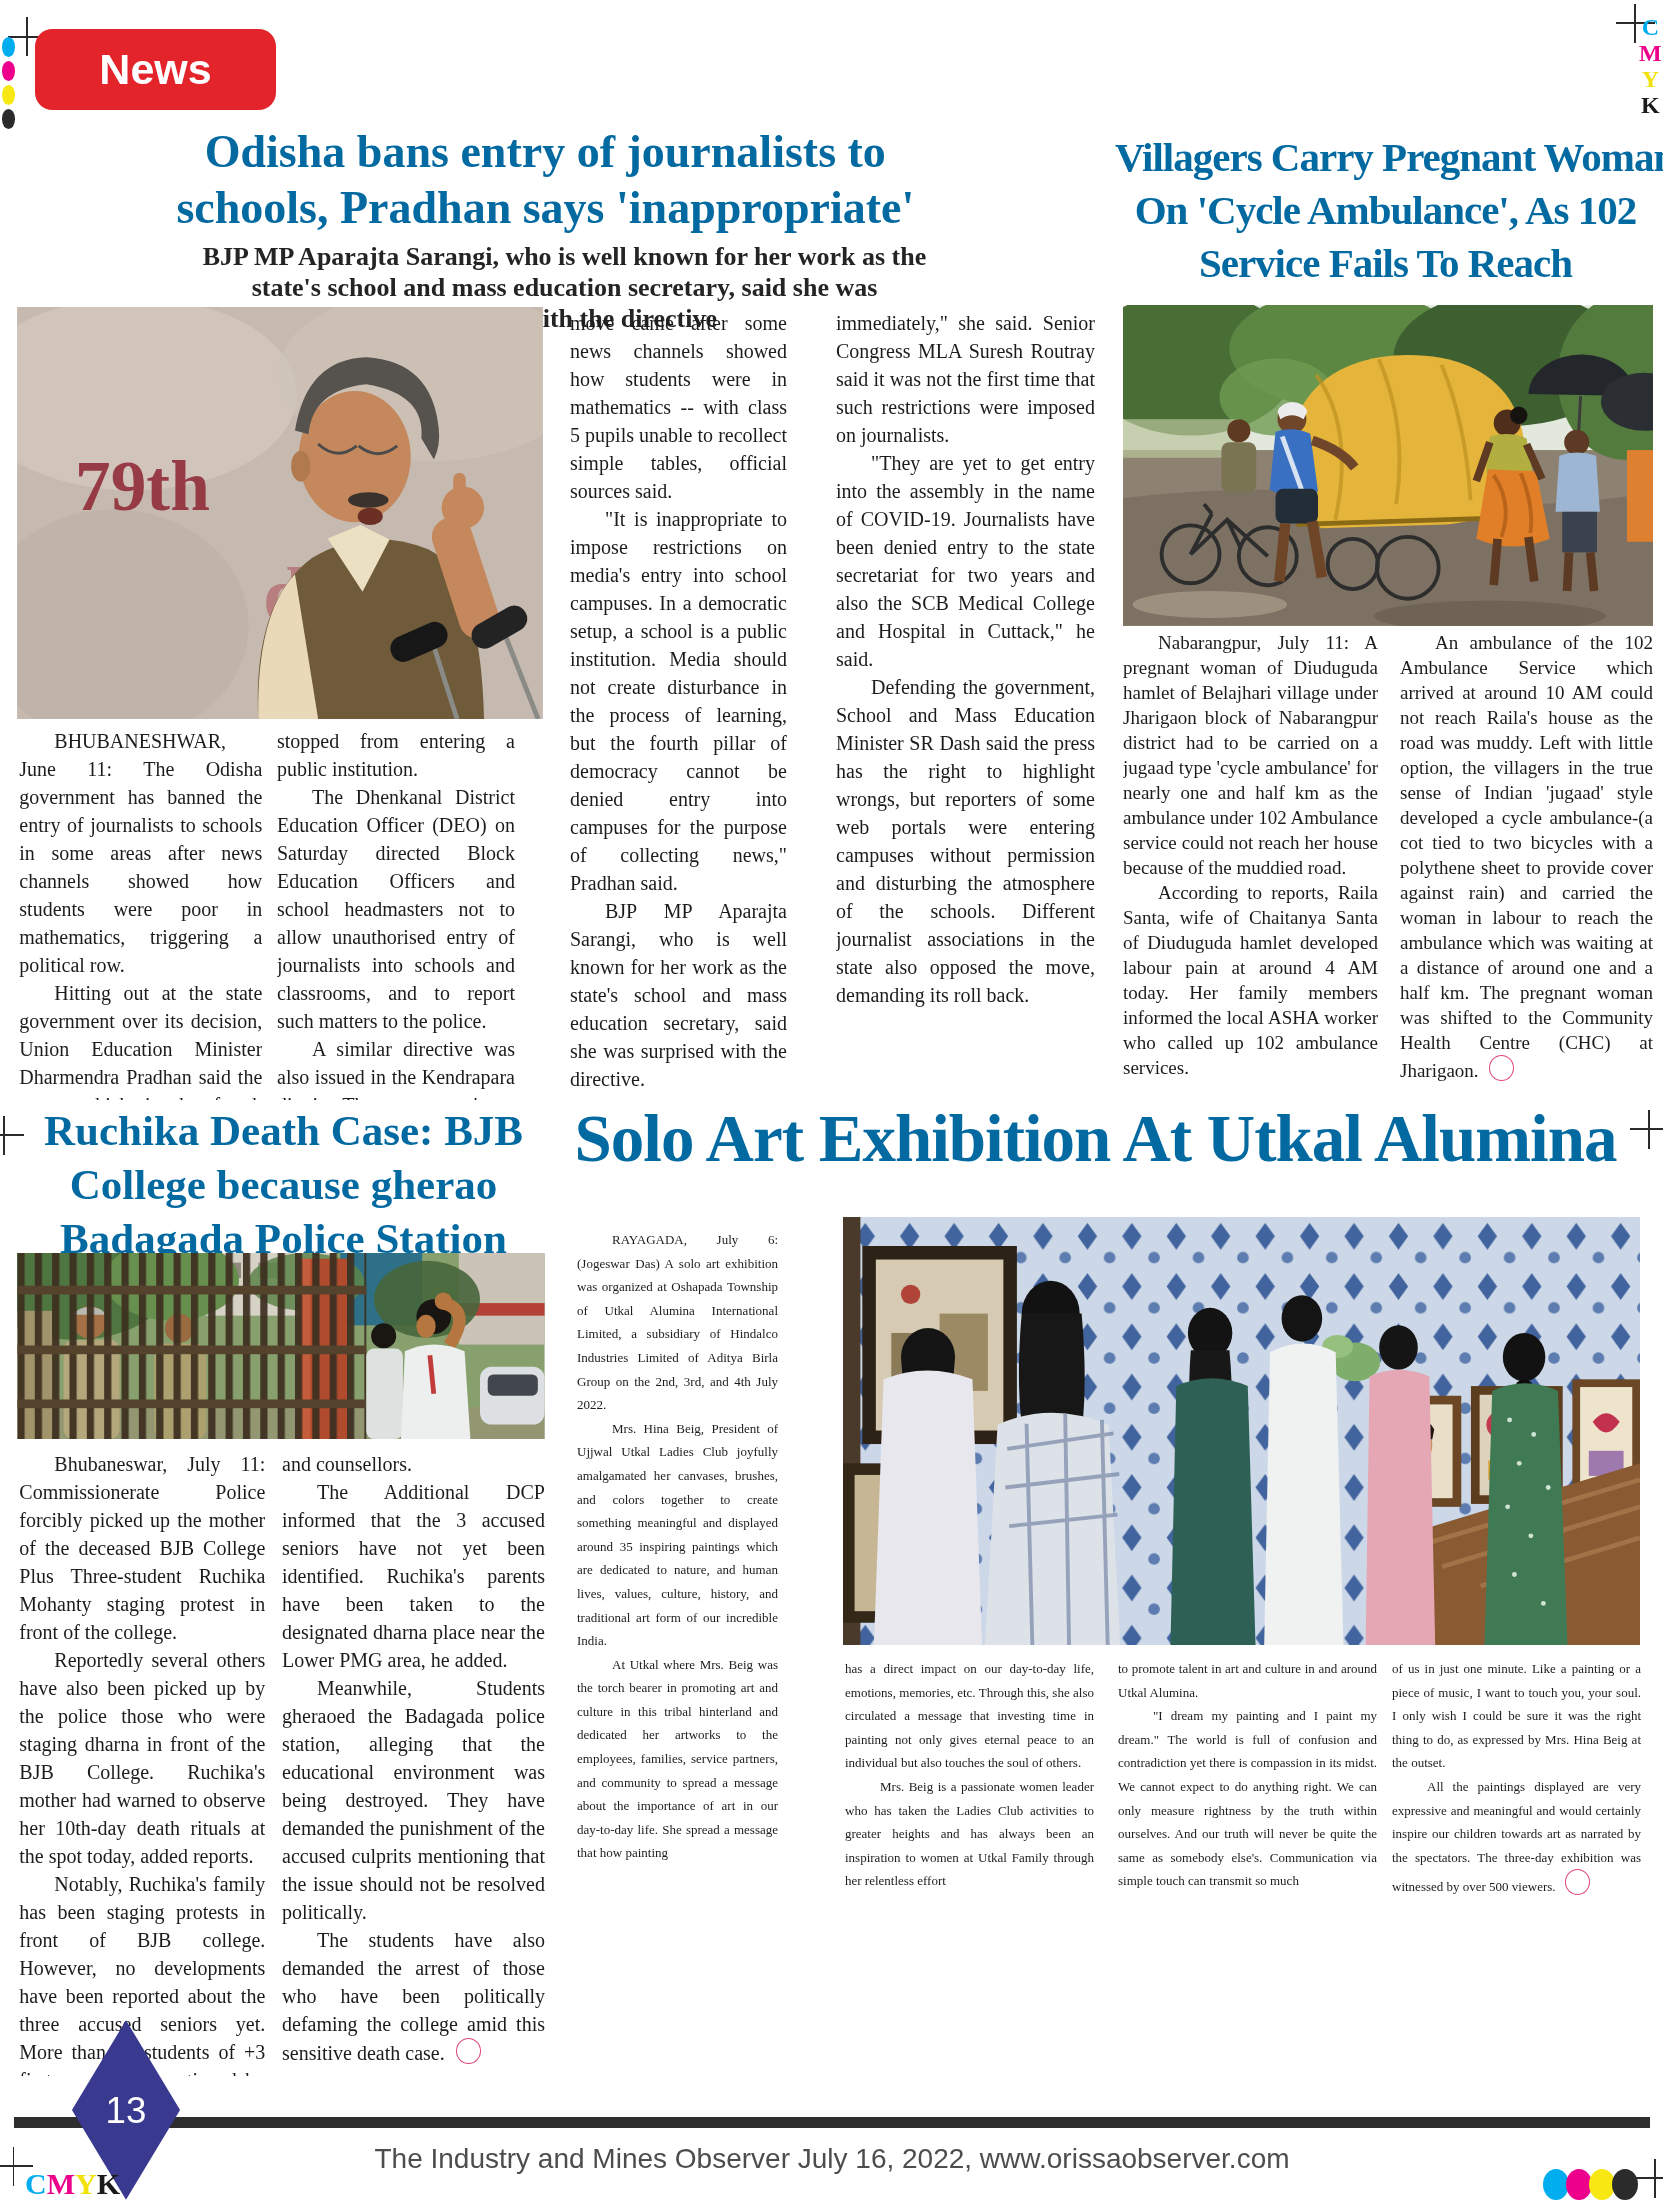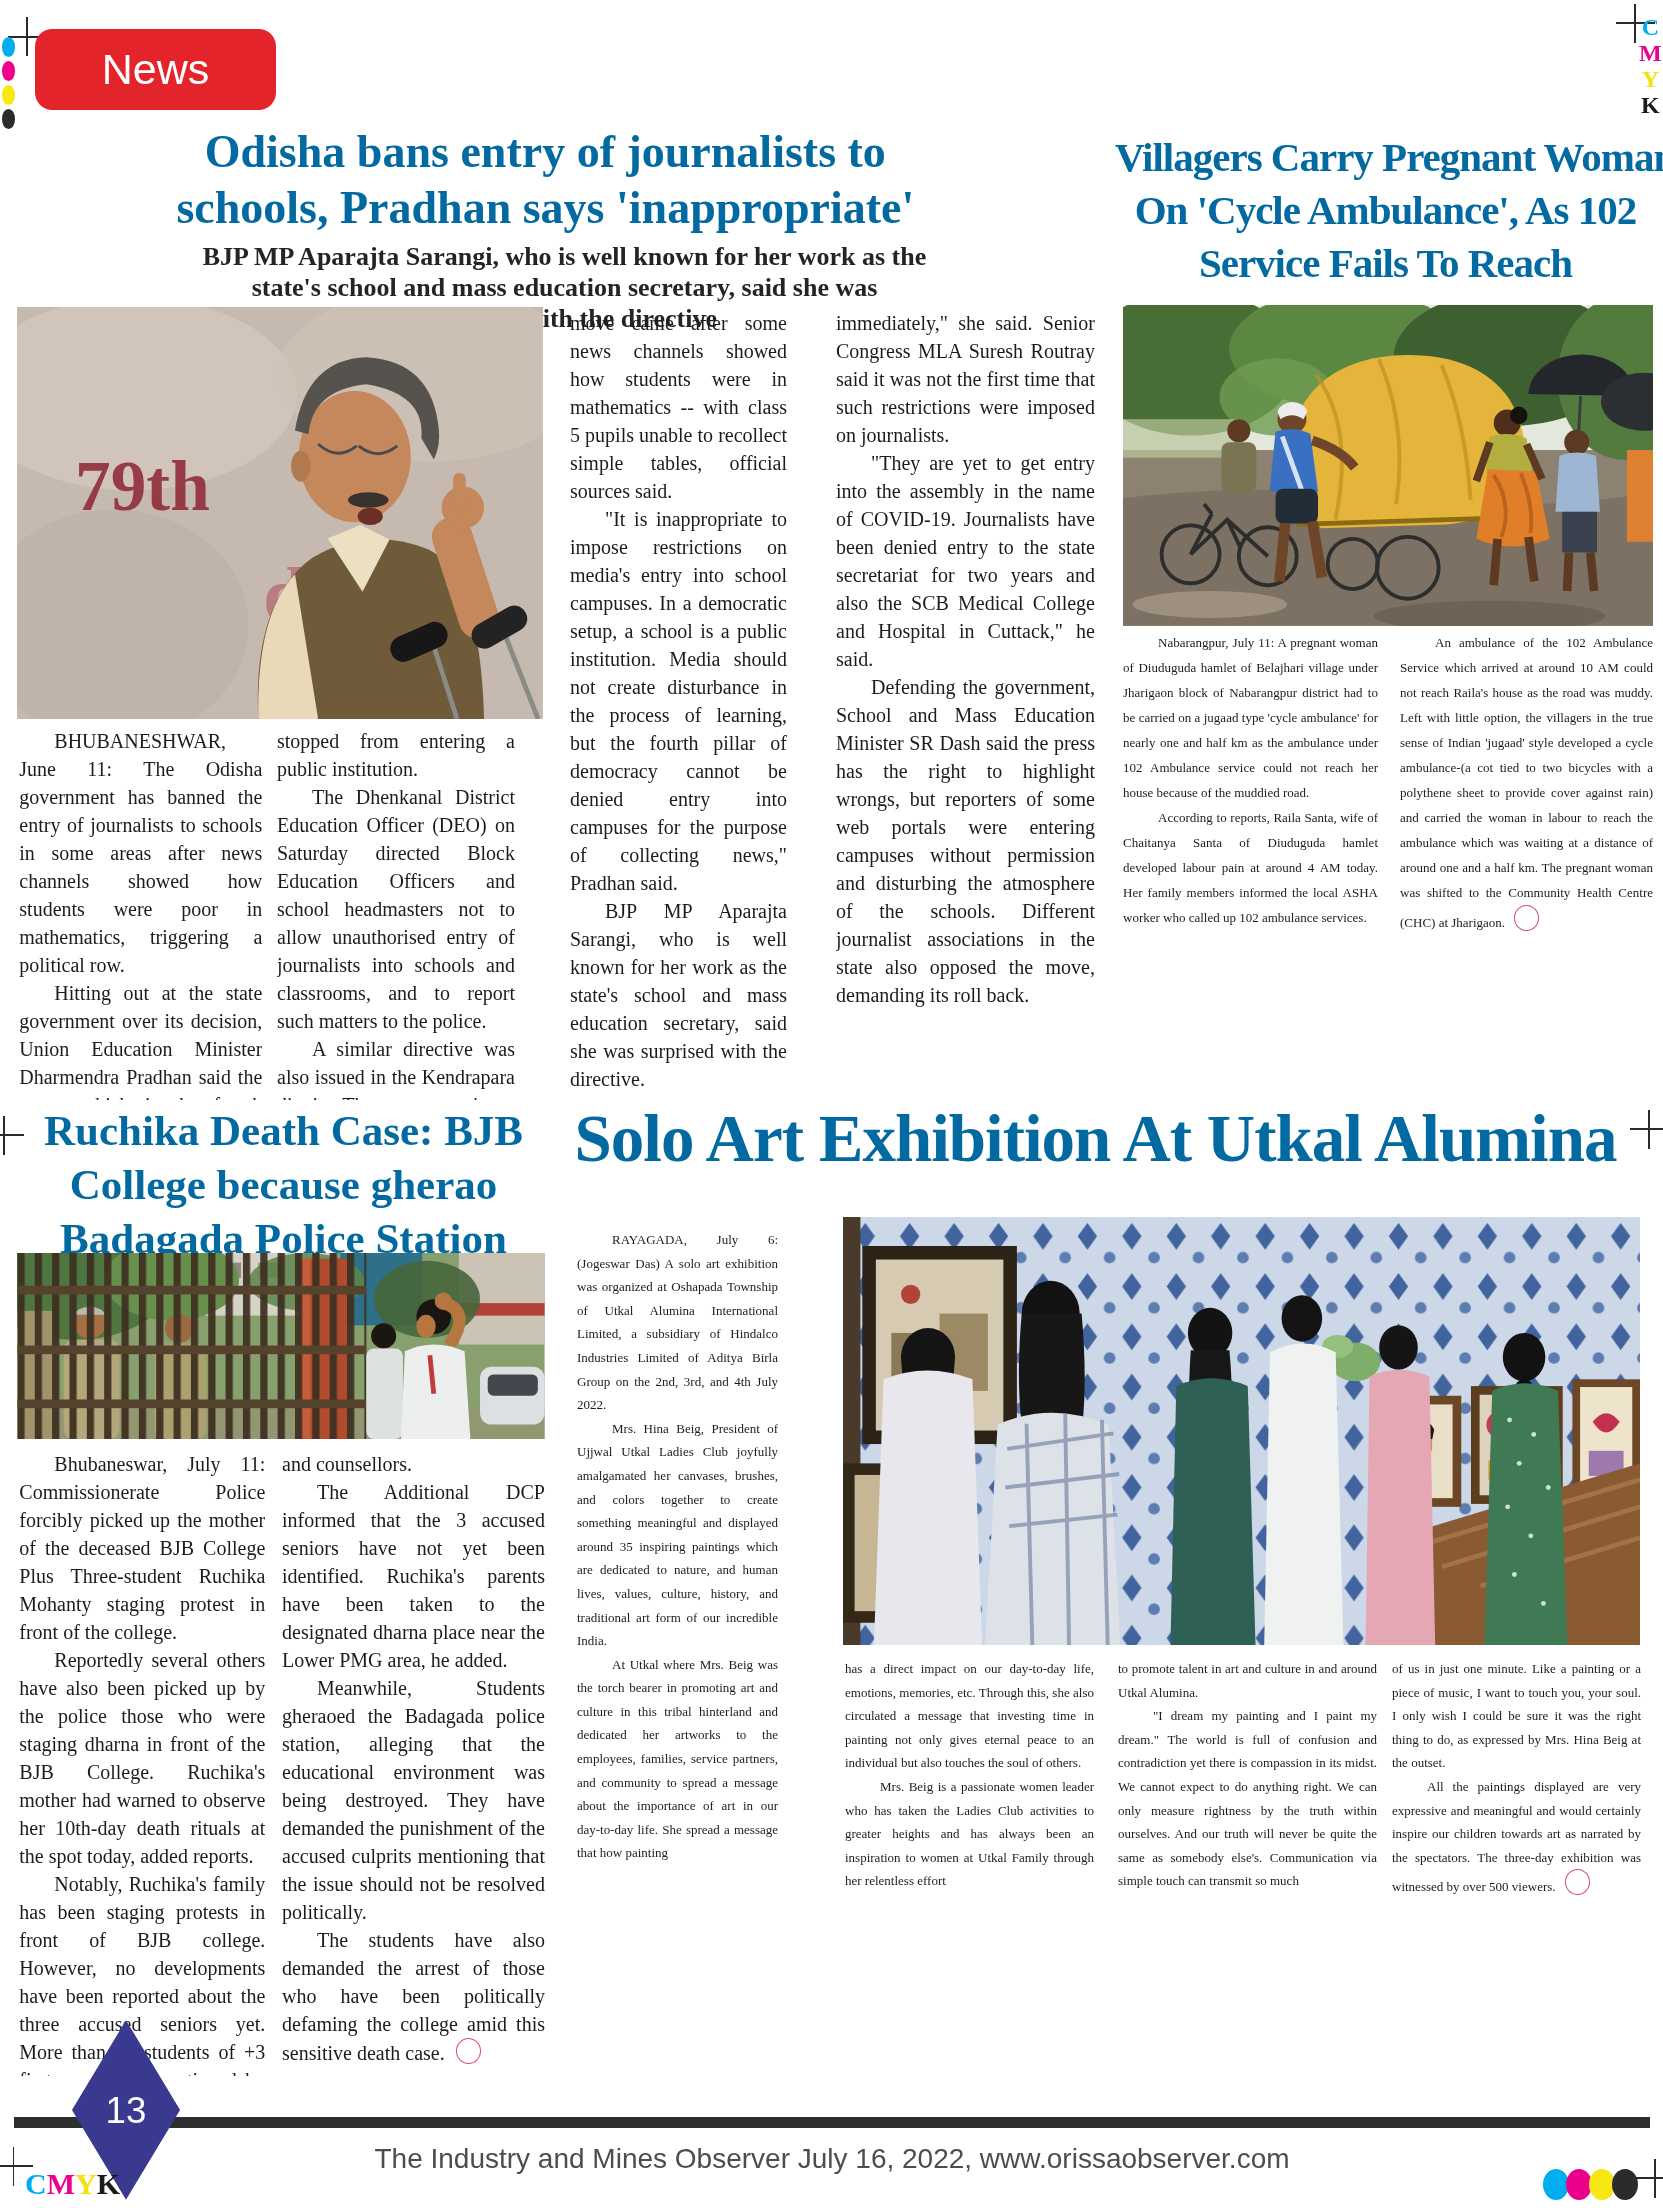--- a/index.html
+++ b/index.html
@@ -14,36 +14,36 @@
   .dotcol{position:absolute;left:1.9px;top:37px;}
   .dotcol b{display:block;width:13.5px;height:20px;border-radius:50%;margin-bottom:3.9px;}
   .d-c{background:#00aeef;} .d-m{background:#ec008c;} .d-y{background:#f7e814;} .d-k{background:#2b2b2b;}
   
   .cmyk-v{position:absolute;left:1639px;top:13.5px;font-weight:bold;font-size:24px;line-height:26px;text-align:center;}
   .cmyk-v span{display:block;}
   .l-c{color:#00aeef;} .l-m{color:#ec008c;} .l-y{color:#f2e20c;} .l-k{color:#1a1a1a;}
   
   .badge{position:absolute;left:35px;top:29px;width:241px;height:81px;background:#e3242b;border-radius:17.4px;
          display:flex;align-items:center;justify-content:center;}
-  .badge span{color:#fff;font-family:"Liberation Sans",sans-serif;font-weight:normal;font-size:43px;}
+  .badge span{color:#fff;font-family:"Liberation Sans",sans-serif;font-weight:bold;font-size:43px;}
   
   .hl{position:absolute;text-align:center;font-weight:bold;color:#0369a1;}
   .hl div{white-space:nowrap;}
   .h-a1{left:19.3px;top:124px;width:1052px;font-size:46px;line-height:56px;letter-spacing:0;}
   .h-a2{left:1115px;top:131px;width:541px;font-size:41px;line-height:53px;letter-spacing:-1px;}
   .h-a3{left:24px;top:1080px;width:519px;font-size:43px;line-height:54px;margin-top:24px;}
   .h-a4{left:562px;top:1103px;width:1067px;font-size:67px;line-height:71px;letter-spacing:-1px;white-space:nowrap;}
   .subhead{position:absolute;left:53px;top:241px;width:1023px;text-align:center;font-weight:bold;
            font-size:26px;line-height:31px;color:#242424;}
   
   .col{position:absolute;text-align:justify;overflow:hidden;}
   .col p{margin:0;text-indent:35px;}
   .col p.ni{text-indent:0;}
   .bt1{font-size:20px;line-height:28px;}   
-  .bt2{font-size:13px;line-height:25px;font-family:Liberation Serif, serif;}     
+  .bt2{font-size:19px;line-height:25px;font-family:Liberation Serif, serif;}     
   .bt3{font-size:13px;line-height:23.6px;}   
   
   .ph{position:absolute;display:block;}
   
   .endmark{display:inline-block;width:23px;height:24px;border:1.9px solid #e0457d;border-radius:50%;
            vertical-align:-3.9px;margin-left:5.8px;text-align:center;overflow:hidden;}
   
   .rule{position:absolute;left:13.5px;top:2117px;width:1636px;height:10.6px;background:#2e2e2e;}
   .pagenum-svg{position:absolute;left:70px;top:2020px;}
   .footline{position:absolute;left:0;top:2143px;width:1664px;text-align:center;

